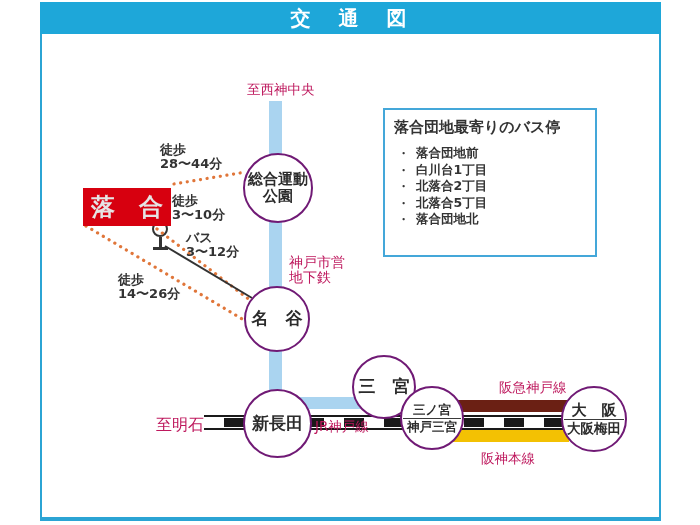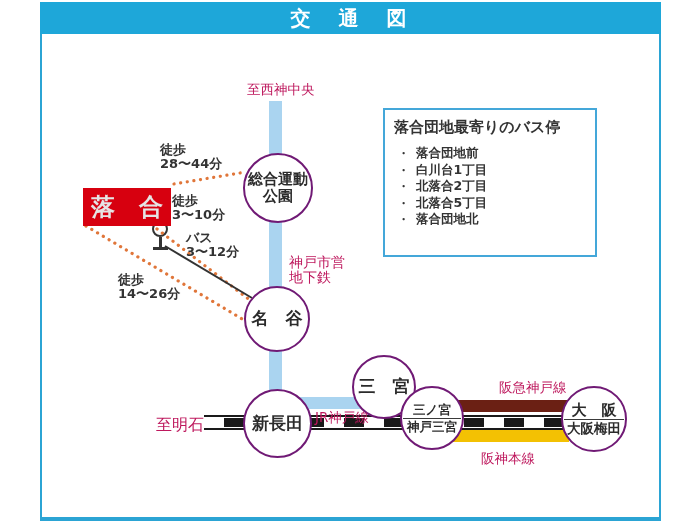--- a/index.html
+++ b/index.html
@@ -42,21 +42,21 @@
   .busstop{z-index:3;}
   .busstop .head{position:absolute;left:152px;top:221px;width:12px;height:12px;
                  border:2.5px solid #333;border-radius:50%;background:#fff;}
   .busstop .pole{position:absolute;left:159px;top:237px;width:3px;height:11px;background:#333;}
   .busstop .base{position:absolute;left:153px;top:247px;width:15px;height:3px;background:#333;}
   
   .lbl{position:absolute;font-weight:normal;color:#be185d;white-space:nowrap;z-index:4;}
   .lbl-seishin{left:247px;top:81px;font-size:13.5px;}
   .lbl-subway{left:289px;top:255px;font-size:14px;line-height:15px;}
   .lbl-akashi{left:156px;top:415px;font-size:16px;}
-  .lbl-jr{left:315px;top:409px;font-size:13.5px;}
+  .lbl-jr{left:315px;top:418px;font-size:13.5px;}
   .lbl-hankyu{left:471px;top:379px;font-size:13.5px;margin-left:28px;}
   .lbl-hanshin{left:481px;top:450px;font-size:13.5px;}
   .route-lbl{position:absolute;font-weight:bold;color:#333;font-size:13px;line-height:14px;
              text-align:left;z-index:4;white-space:nowrap;}
   .rl-park{left:160px;top:143px;width:84px;}
   .rl-bus-walk{left:172px;top:194px;width:58px;}
   .rl-bus{left:186px;top:231px;width:62px;}
   .rl-myodani{left:118px;top:273px;width:72px;}
   
   .infobox{position:absolute;left:383px;top:108px;width:214px;height:149px;background:#fff;

